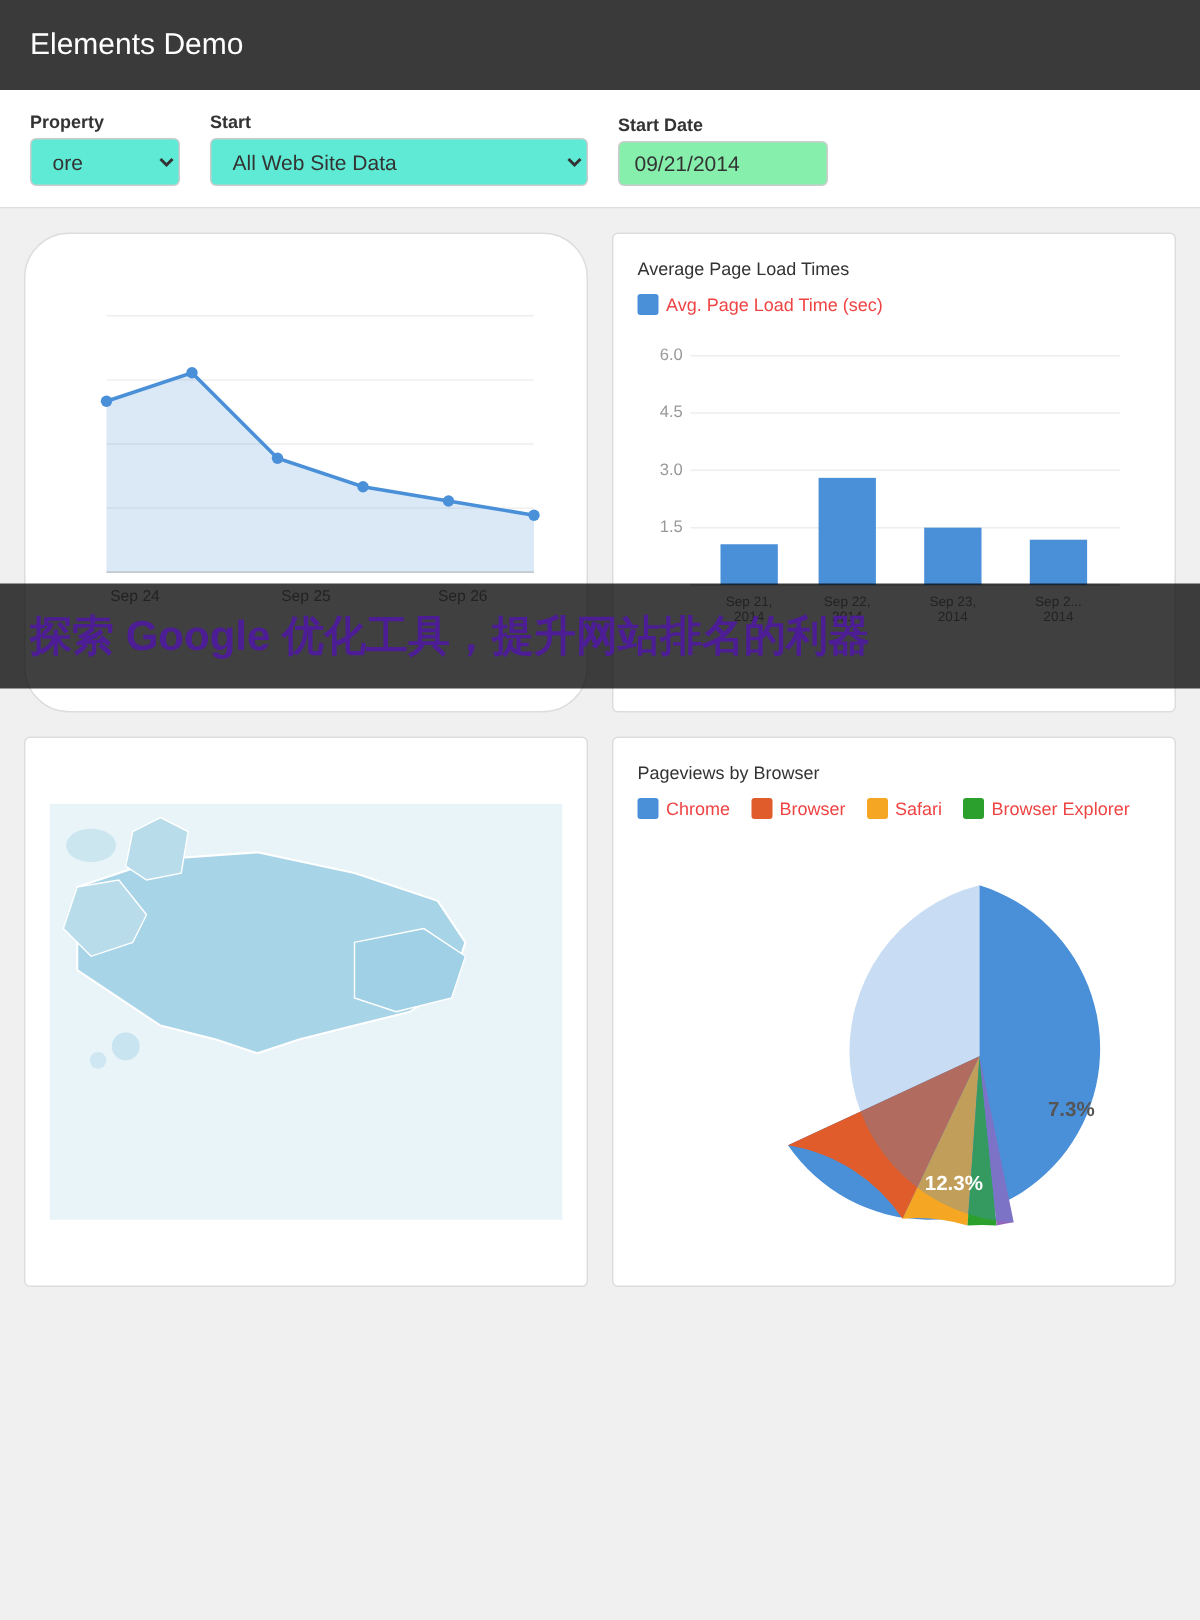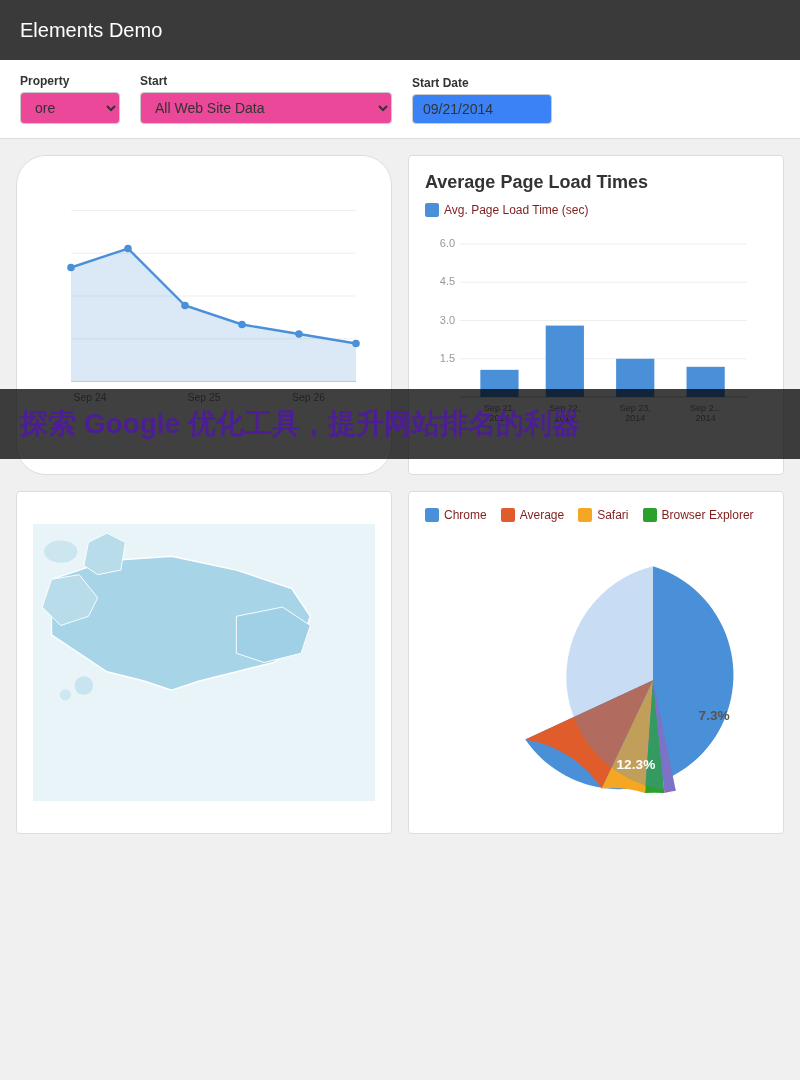--- a/index.html
+++ b/index.html
@@ -35,32 +35,32 @@
     .filter-label {
       font-size: 12px;
       font-weight: bold;
       color: #333;
     }
     .filter-select {
       border: 1px solid #ccc;
       border-radius: 4px;
       padding: 6px 10px;
       font-size: 14px;
-      background: #ec4899;
+      background: #5eead4;
       color: #333;
       appearance: auto;
       cursor: pointer;
       min-width: 100px;
     }
     .filter-input {
       border: 1px solid #ccc;
       border-radius: 4px;
       padding: 6px 10px;
       font-size: 14px;
-      background: #3b82f6;
+      background: #86efac;
       color: #333;
       width: 140px;
     }
 
     
     .dashboard {
       padding: 16px;
       display: grid;
       grid-template-columns: 1fr 1fr;
       gap: 16px;
@@ -68,22 +68,22 @@
 
     .card {
       background: #fff;
       border-radius: 4px;
       border: 1px solid #ddd;
       padding: 16px;
       position: relative;
       overflow: hidden;
     }
     .card-title {
-      font-size: 18px;
-      font-weight: 700;
+      font-size: 12px;
+      font-weight: 400;
       color: #333;
       margin-bottom: 10px;
     }
 
     
     .line-chart-card {
       min-height: 320px;
       display: flex;
       flex-direction: column;
       border-radius: 30px;
@@ -106,21 +106,21 @@
       gap: 14px;
       align-items: center;
       margin-bottom: 10px;
       flex-wrap: wrap;
     }
     .legend-item {
       display: flex;
       align-items: flex-start;
       gap: 5px;
       font-size: 12px;
-      color: #7f1d1d;
+      color: #ef4444;
     }
     .legend-box {
       width: 14px;
       height: 14px;
       border-radius: 2px;
       display: inline-block;
     }
 
     
     .map-card {
@@ -274,29 +274,30 @@
       <path d="M 220 100 L 270 90 L 300 110 L 290 140 L 250 150 L 220 140 Z" fill="#a0d0e5" stroke="#fff" stroke-width="1"></path>
 
       <ellipse cx="30" cy="30" rx="18" ry="12" fill="#b8dcea" opacity="0.6"></ellipse>
 
       <circle cx="55" cy="175" r="10" fill="#a8d4e8" opacity="0.5"></circle>
       <circle cx="35" cy="185" r="6" fill="#a8d4e8" opacity="0.4"></circle>
     </svg>
   </div>
 
   <div class="card pie-card">
+    <div class="card-title">Pageviews by Browser</div>
 
     <div class="legend">
       <div class="legend-item">
         <span class="legend-box" style="background:#4a90d9;"></span>
         <span>Chrome</span>
       </div>
       <div class="legend-item">
         <span class="legend-box" style="background:#e05c2a;"></span>
-        <span>Average</span>
+        <span>Browser</span>
       </div>
       <div class="legend-item">
         <span class="legend-box" style="background:#f5a623;"></span>
         <span>Safari</span>
       </div>
       <div class="legend-item">
         <span class="legend-box" style="background:#2ca02c;"></span>
         <span>Browser Explorer</span>
       </div>
     </div>

